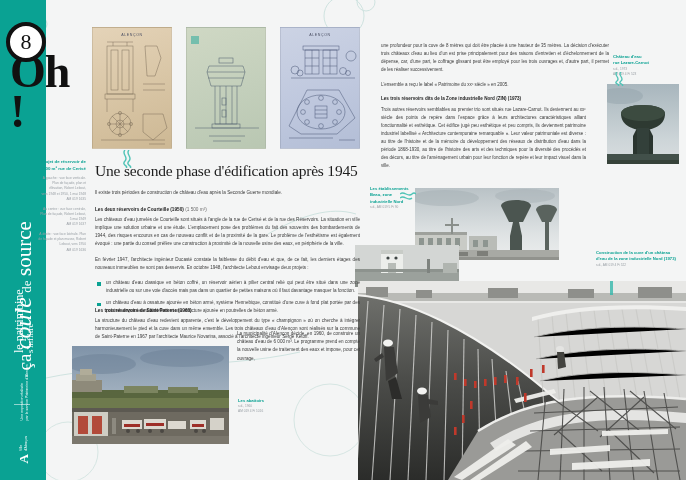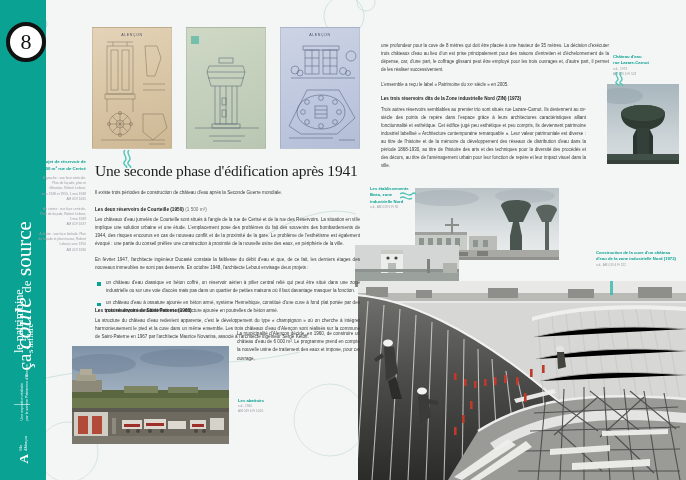--- a/index.html
+++ b/index.html
@@ -144,20 +144,26 @@
     <svg width="46" height="480">
       <circle cx="30" cy="330" r="16" fill="none" stroke="rgba(255,255,255,.30)" stroke-width="1"></circle>
       <circle cx="12" cy="466" r="22" fill="none" stroke="rgba(255,255,255,.25)" stroke-width="1"></circle>
     </svg>
   </div>
 
   <div class="badge">
     <span>8</span>
   </div>
 
+  <div class="ohtext">
+    <div class="oh">
+      <span>Oh</span>
+      <span class="l2">!</span>
+    </div>
+  </div>
 
   <div class="vertwrap">
     <div class="vert">
       <span class="ca">ça</span>
       <span class="coule">coule</span>
       <span class="de">de</span>
       <span class="source">source</span>
     </div>
   </div>
 
@@ -302,21 +308,21 @@
 Plan de façade, Robert Lebout,
 5 mai 1949
 AM 019 1637</div>
     <div class="p" style="white-space:pre-line;">À droite : vue face latérale. Plan
 de façade et plan masse, Robert
 Lebout, vers 1950
 AM 019 1636</div>
   </div>
 
   <div class="article">
-    <h1>Une seconde phase d'édification après 1941</h1>
+    <h1>Une seconde phase d'édification après 1945</h1>
     <p class="intro">Il existe trois périodes de construction de château d'eau après la Seconde Guerre mondiale.</p>
     <h2>
       <span>Les deux réservoirs de Courteille (1950)</span>
       <span class="light">(1 500 m³)</span>
     </h2>
     <p>Les châteaux d'eau jumelés de Courteille sont situés à l'angle de la rue de Cerisé et de la rue des Réservoirs. La situation en ville implique une solution urbaine et une étude. L'emplacement pose des problèmes du fait des souvenirs des bombardements de 1944, des risques encourus en cas de nouveau conflit et de la proximité de la gare. Le problème de l'esthétisme est également évoqué : une partie du conseil préfère une construction à proximité de la nouvelle usine des eaux, en périphérie de la ville.</p>
     <p>En février 1947, l'architecte ingénieur Ducasté constate la faiblesse du débit d'eau et que, de ce fait, les derniers étages des nouveaux immeubles ne sont pas desservis. En octobre 1948, l'architecte Lebout envisage deux projets :</p>
     <ul>
       <li>
         <span class="bul"></span>

